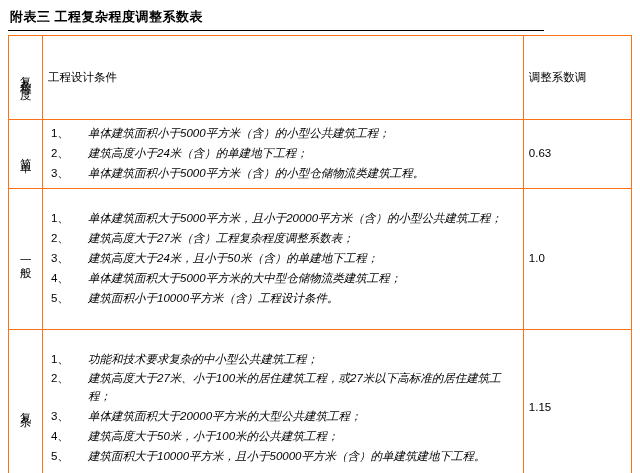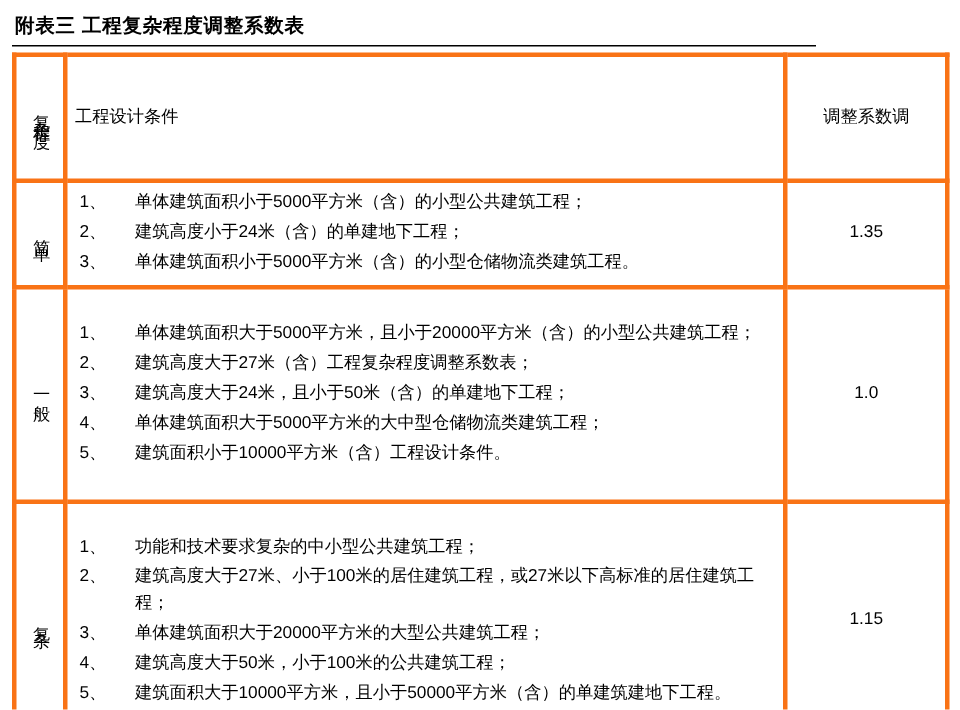--- a/index.html
+++ b/index.html
@@ -33,21 +33,21 @@
     margin: 0 0 0 0;
     width: 100%;
   }
   table.coef {
     border-collapse: collapse;
     width: 624px;
     table-layout: fixed;
     margin-top: 4px;
   }
   table.coef td {
-    border: 3px solid #f97316;
+    border: 1px solid #f97316;
     vertical-align: middle;
     font-size: 11.5px;
     line-height: 1.55;
     padding: 3px 5px;
   }
   .col-level {
     width: 34px;
     text-align: center;
   }
   .col-cond {
@@ -64,41 +64,41 @@
     font-size: 11.5px;
     line-height: 1.1;
     margin: 0 auto;
     display: inline-block;
     white-space: nowrap;
   }
   .hdr-cond {
     padding-left: 10px;
   }
   .hdr-coef, .coef-val {
-    text-align: center;
   }
   ol.items {
     list-style: none;
     margin: 0;
     padding: 0;
   }
   ol.items li {
     display: flex;
     align-items: flex-start;
     padding: 1px 0;
   }
   ol.items li .num {
     width: 40px;
     flex: 0 0 40px;
     text-align: left;
     padding-left: 3px;
     box-sizing: border-box;
   }
   ol.items li .txt {
     flex: 1 1 auto;
+    font-style: italic;
   }
   .cell-pad {
     padding-left: 6px;
   }
   .row-simple td { height: 62px; }
   .row-general td { height: 134px; }
   .row-complex td { height: 150px; }
 </style>
 </head>
 <body>
@@ -140,21 +140,21 @@
             <li>
               <span class="num">2、</span>
               <span class="txt">建筑高度小于24米（含）的单建地下工程；</span>
             </li>
             <li>
               <span class="num">3、</span>
               <span class="txt">单体建筑面积小于5000平方米（含）的小型仓储物流类建筑工程。</span>
             </li>
           </ol>
         </td>
-        <td class="coef-val">1.35</td>
+        <td class="coef-val">0.63</td>
       </tr>
 
       <tr class="row-general">
         <td class="col-level">
           <span class="vertical-label">一般</span>
         </td>
         <td class="cell-pad">
           <ol class="items">
             <li>
               <span class="num">1、</span>

